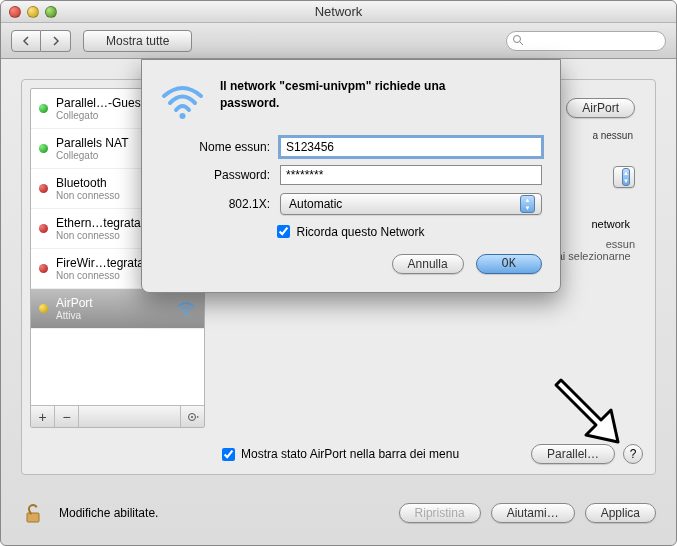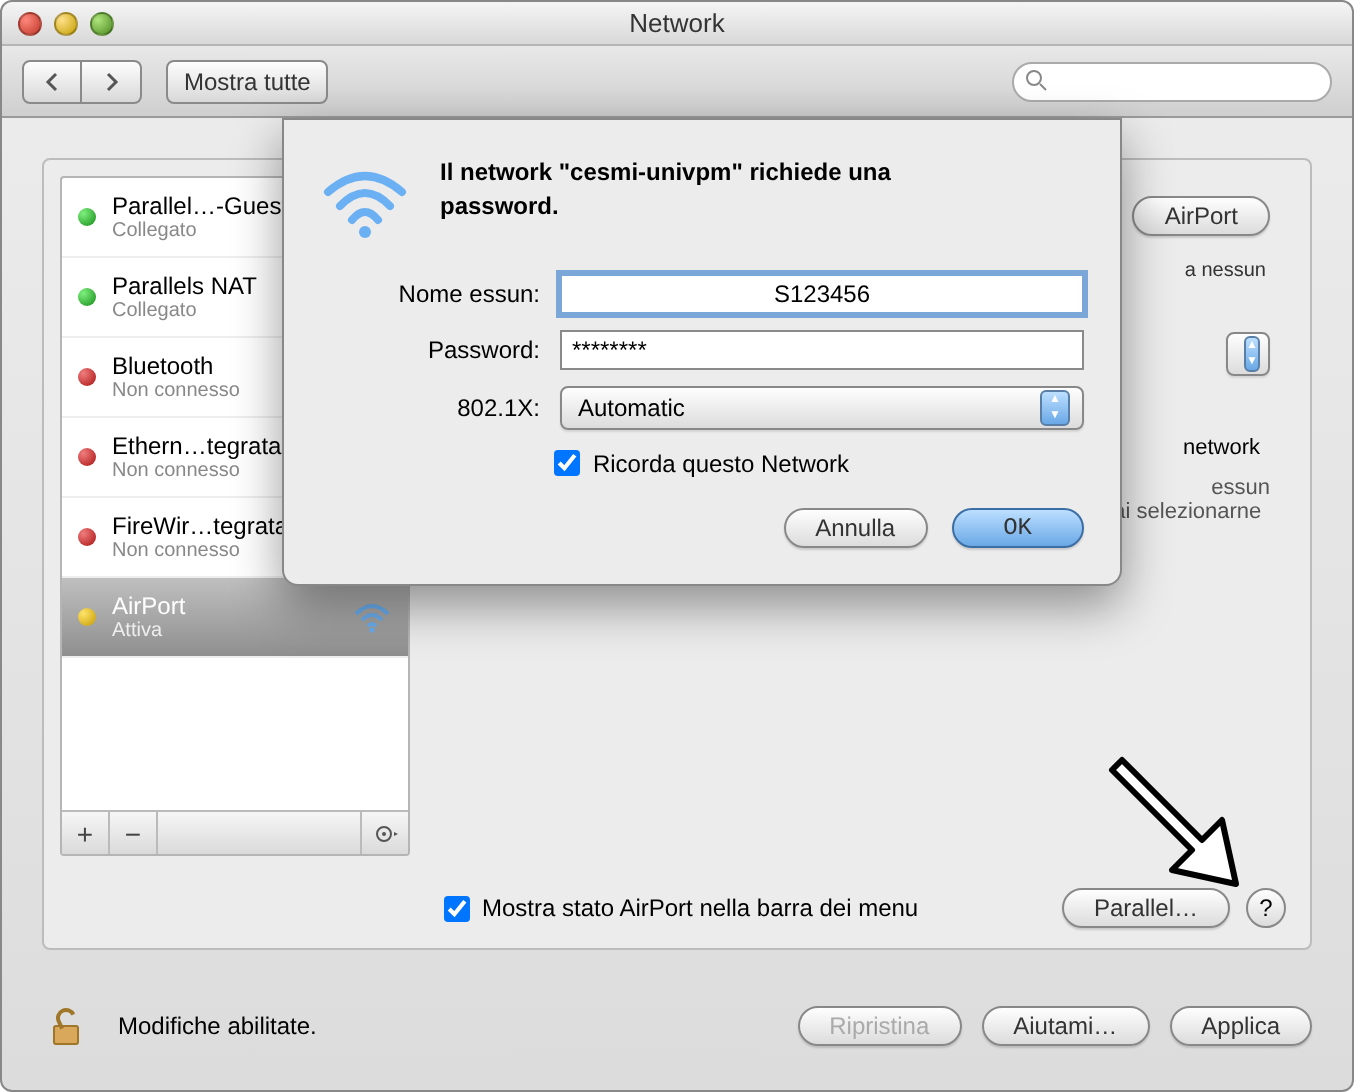--- a/index.html
+++ b/index.html
@@ -50,21 +50,21 @@
   .segbtn {
     width: 30px; height: 22px;
     background: linear-gradient(#fdfdfd,#d8d8d8);
     border: 1px solid #8a8a8a;
     display: flex; align-items: center; justify-content: center;
     color: #555;
   }
   .segbtn:first-child { border-radius: 4px 0 0 4px; }
   .segbtn:last-child { border-radius: 0 4px 4px 0; border-left: 0; }
   .pillbtn {
-    height: 22px; padding: 0 8px;
+    height: 22px; padding: 0 22px;
     background: linear-gradient(#fdfdfd,#d8d8d8);
     border: 1px solid #8a8a8a;
     border-radius: 4px;
     display: flex; align-items: center;
     font-size: 12px; color: #333;
   }
   .searchwrap { margin-left: auto; position: relative; }
   .searchinput {
     width: 160px; height: 20px;
     border-radius: 10px;
@@ -185,21 +185,21 @@
   .wifi-icon { width: 45px; height: 45px; flex-shrink: 0; }
   .sheet-title { font-size: 12px; font-weight: bold; line-height: 1.4; }
   .form-row { display: flex; align-items: center; margin-bottom: 8px; }
   .form-label { width: 120px; text-align: right; padding-right: 10px; font-size: 12px; }
   .form-input {
     flex: 1; height: 20px;
     border: 1px solid #8a8a8a;
     padding: 0 5px; font-size: 12px;
     background: #fff;
   }
-  .form-input.focus { outline: 3px solid #7aa7d7; outline-offset: -1px; text-align: center; }
+  .form-input.focus { outline: 3px solid #7aa7d7; outline-offset: -1px; }
   .aq-select {
     flex: 1; height: 22px;
     background: linear-gradient(#fefefe,#dcdcdc);
     border: 1px solid #888;
     border-radius: 4px;
     display: flex; align-items: center; justify-content: space-between;
     padding: 0 6px 0 8px;
     font-size: 12px;
     box-shadow: 0 1px 1px rgba(0,0,0,.1);
   }

